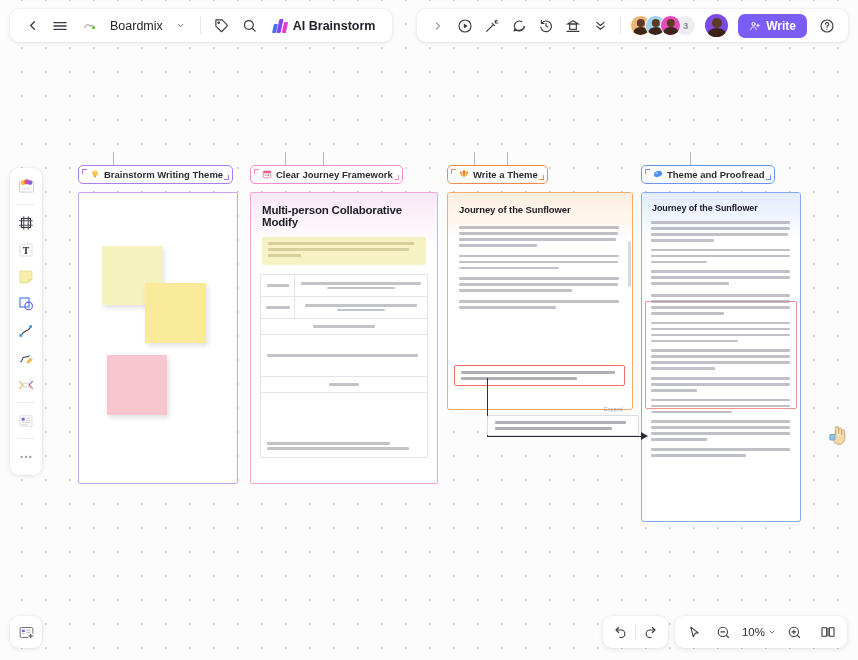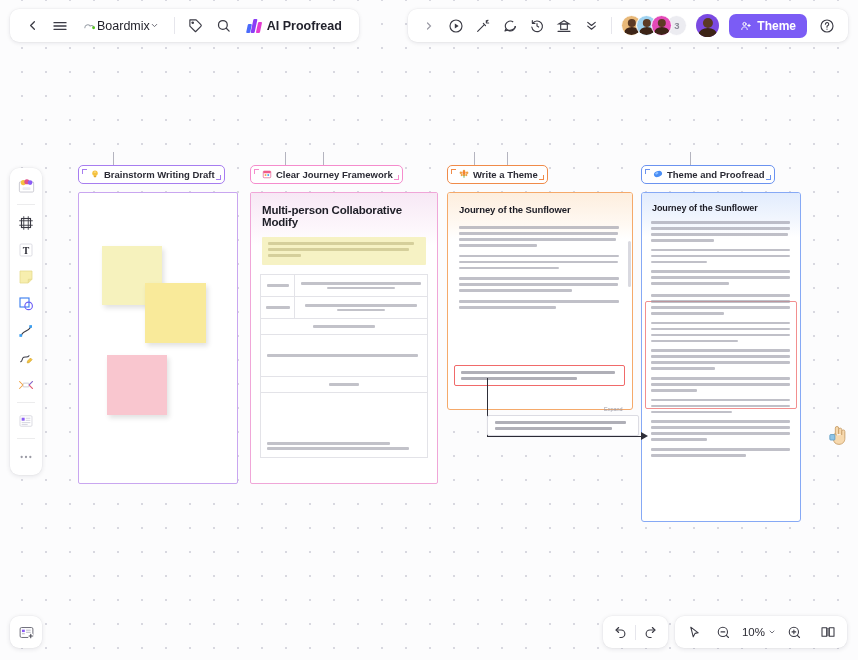--- a/index.html
+++ b/index.html
@@ -32,21 +32,21 @@
     box-shadow:0 1px 4px rgba(20,20,50,.10), 0 0 0 .5px rgba(0,0,0,.03);
     display:flex; align-items:center; padding:0 8px; gap:1px;
     z-index:30;
   }
   .tb-btn {
     width:26px;height:26px;display:flex;align-items:center;justify-content:center;
     border-radius:6px; cursor:pointer; color:#40404a;
   }
   .tb-sep { width:1px; height:17px; background:#e6e6ec; margin:0 6px; }
   .doc-name {
-    display:flex;align-items:center;gap:0; padding:0 7px; height:26px;
+    display:flex;align-items:center;gap:13px; padding:0 7px; height:26px;
     border-radius:6px; cursor:pointer; font-size:12.5px; color:#1f1f28;
   }
   .ai-assistant {
     display:flex;align-items:center;gap:5px;padding:0 8px;height:26px;
     border-radius:6px;cursor:pointer;font-size:12.5px;font-weight:600;
     color:#23232d;
   }
   .ai-logo{width:15px;height:14px;position:relative;display:inline-block;}
   .ai-logo i{position:absolute;bottom:0;width:4px;border-radius:1px;display:block;}
   .ai-logo i:nth-child(1){left:0;height:9px;background:#4b6bfb;transform:skewX(-12deg);}
@@ -242,21 +242,21 @@
         <circle cx="11" cy="11" r="7"></circle>
         <line x1="16.5" y1="16.5" x2="21" y2="21"></line>
       </svg>
   </div>
   <div class="ai-assistant">
     <span class="ai-logo">
         <i></i>
         <i></i>
         <i></i>
       </span>
-    <span>AI Proofread</span>
+    <span>AI Brainstorm</span>
   </div>
 </div>
 
 <div class="topbar-right">
   <div class="tb-btn">
     <svg width="12" height="12" viewBox="0 0 24 24" fill="none" stroke="#9a9aa4" stroke-width="2.4" stroke-linecap="round">
         <polyline points="9 6 15 12 9 18"></polyline>
       </svg>
   </div>
   <div class="tb-btn">
@@ -313,21 +313,21 @@
   </div>
   <div class="me-avatar">
       <div class="av-face"></div>
     </div>
   <div class="share-btn">
     <svg width="12" height="12" viewBox="0 0 24 24" fill="none" stroke="#fff" stroke-width="2" stroke-linecap="round">
         <circle cx="9" cy="8" r="3.2"></circle>
         <path d="M3.5 19c0-3.2 2.5-5.2 5.5-5.2s5.5 2 5.5 5.2"></path>
         <path d="M18 8.5v5M20.5 11h-5"></path>
       </svg>
-    <span>Theme</span>
+    <span>Write</span>
   </div>
   <div class="tb-btn" style="margin-left:6px;">
     <svg width="16" height="16" viewBox="0 0 24 24" fill="none" stroke="#3a3a44" stroke-width="1.7">
         <circle cx="12" cy="12" r="9"></circle>
         <path d="M9.6 9.3a2.5 2.5 0 1 1 3.3 2.4c-.6.3-.9.8-.9 1.5v.5" stroke-linecap="round"></path>
         <circle cx="12" cy="16.8" r=".9" fill="#3a3a44" stroke="none"></circle>
       </svg>
   </div>
 </div>
 
@@ -418,21 +418,21 @@
 <div class="frame-label" id="label1">
   <span class="fl-corner tl"></span>
   <span class="fl-corner br"></span>
   <span style="display:inline-block;margin-left:5px;">
     <svg width="10" height="10" viewBox="0 0 24 24">
         <circle cx="12" cy="10" r="6.5" fill="#f5c23e"></circle>
         <rect x="9" y="16" width="6" height="3.5" rx="1" fill="#e0a82e"></rect>
         <path d="M10 7.5a3.5 3.5 0 0 1 4 0" stroke="#fff" stroke-width="1.2" fill="none" stroke-linecap="round"></path>
       </svg>
   </span>
-  <span>Brainstorm Writing Draft</span>
+  <span>Brainstorm Writing Theme</span>
 </div>
 
 <div class="frame-label" id="label2">
   <span class="fl-corner tl"></span>
   <span class="fl-corner br"></span>
   <span style="display:inline-block;margin-left:5px;">
     <svg width="10" height="10" viewBox="0 0 24 24">
         <rect x="3" y="5" width="18" height="16" rx="2" fill="#fff" stroke="#e0508a" stroke-width="1.6"></rect>
         <rect x="3" y="5" width="18" height="5" rx="2" fill="#f05a8a"></rect>
         <rect x="6.5" y="12.5" width="4" height="4" fill="#f0a03e"></rect>

